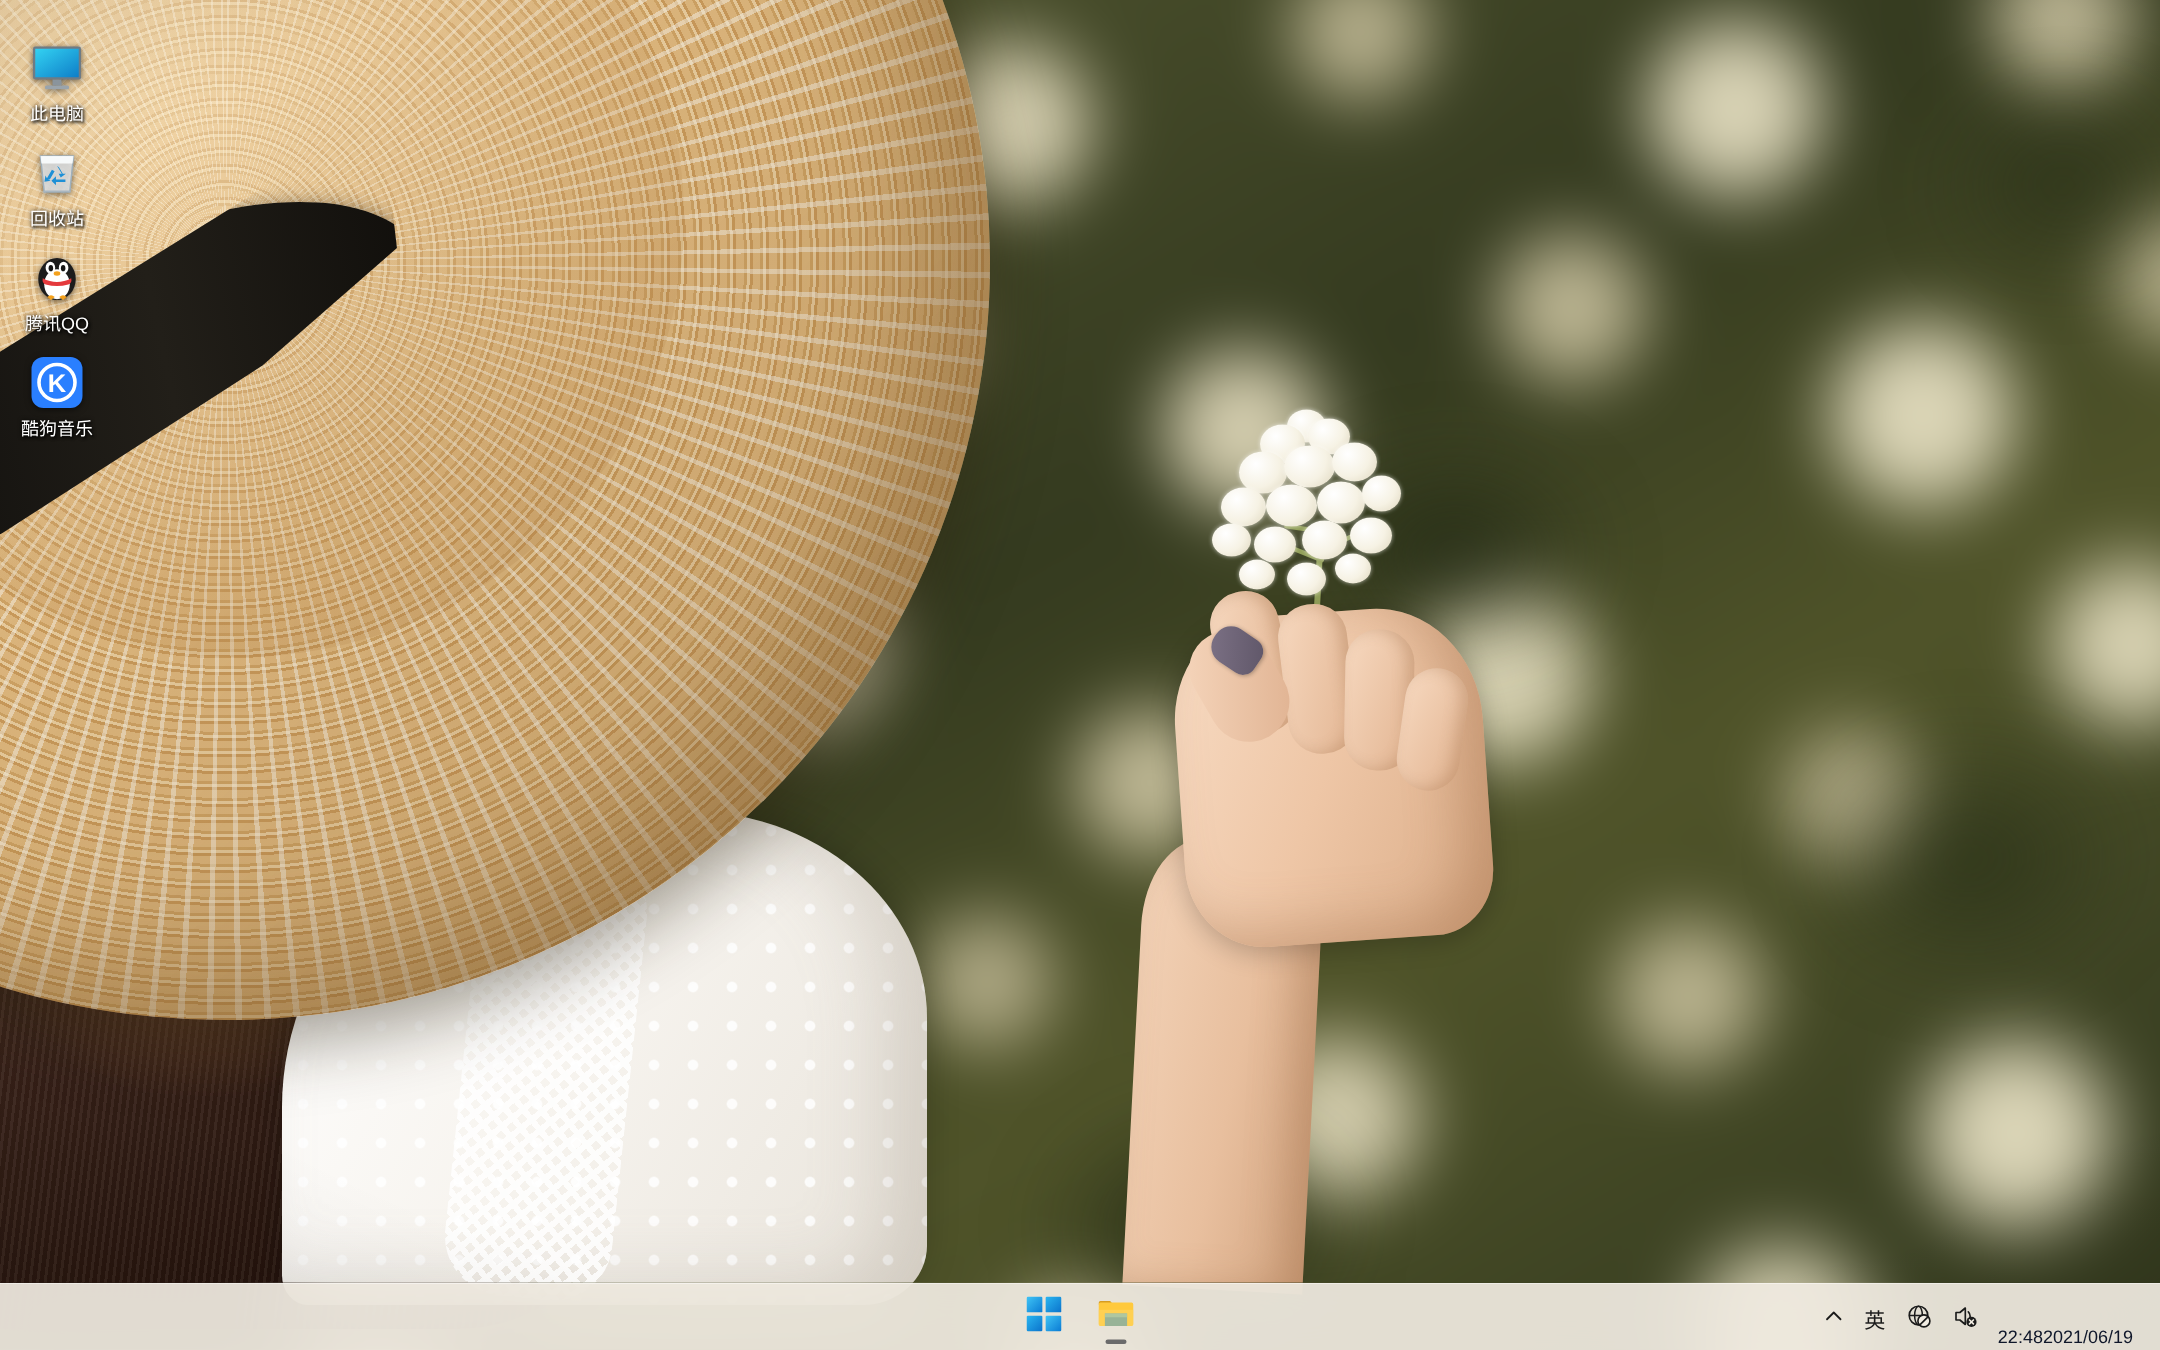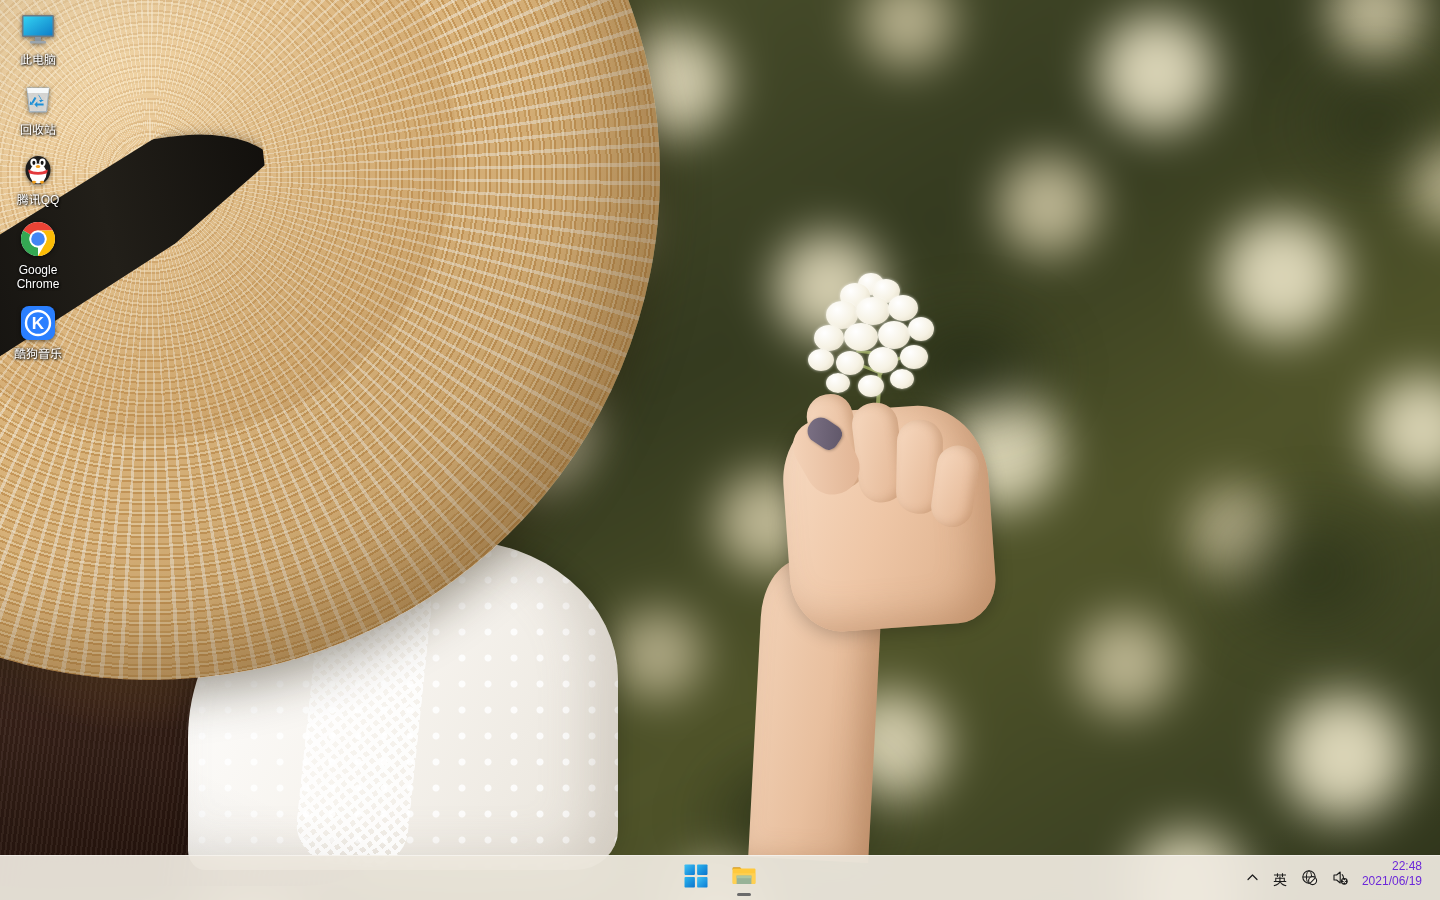--- a/index.html
+++ b/index.html
@@ -184,21 +184,21 @@
     border-radius:12px 12px 9px 9px; transform:rotate(-26deg);
     box-shadow:0 1px 3px rgba(0,0,0,.3);
   }
   
   .vignette {
     position:absolute; inset:0; pointer-events:none;
     background:radial-gradient(ellipse 110% 100% at 55% 45%, rgba(0,0,0,0) 55%, rgba(0,0,0,.22) 100%);
   }
 
   
-  #icon-grid { position:absolute; left:0; top:0; width:76px; padding-top:6px; }
+  #icon-grid { position:absolute; left:0; top:0; width:76px; padding-top:22px; }
   .desktop-icon {
     width:76px; height:auto; margin-bottom:5px;
     display:flex; flex-direction:column; align-items:center;
     cursor:default; padding:3px 0 4px;
   }
   .desktop-icon .glyph {
     width:40px; height:40px; display:flex; align-items:center; justify-content:center;
     filter:drop-shadow(0 1px 2px rgba(0,0,0,.55));
   }
   .desktop-icon .label {
@@ -232,23 +232,23 @@
   #tray {
     position:absolute; right:0; top:0; height:45px;
     display:flex; align-items:center; padding-right:8px; gap:0px;
   }
   .tray-item {
     height:40px; min-width:26px; padding:0 7px; border-radius:4px;
     display:flex; align-items:center; justify-content:center;
     font-size:14px; color:#1b1b1b; cursor:default;
   }
   #clock {
-    display:flex; flex-direction:column; align-items:flex-end; justify-content:flex-start;
+    display:flex; flex-direction:row; align-items:flex-end; justify-content:flex-end;
     height:40px; padding:0 10px 0 6px; border-radius:4px;
-    font-size:12px; line-height:15px; color:#6d28d9; cursor:default;
+    font-size:12px; line-height:15px; color:#0f172a; cursor:default;
   }
 </style>
 </head>
 <body>
 
 <div id="desktop">
 
   <div id="wallpaper">
     <div class="bg-base"></div>
     <div class="bg-dark-blobs"></div>
@@ -351,33 +351,20 @@
           <ellipse cx="22.1" cy="11.8" rx="1.5" ry="2.1" fill="#151515"></ellipse>
           <ellipse cx="18" cy="15.4" rx="2.2" ry="1.5" fill="#F4A11C"></ellipse>
           <path d="M8.5 18.5 q9.5 5 19 0 q0.6 3.4 -2 4.2 q-7.5 2 -15 0 q-2.6 -0.8 -2 -4.2z" fill="#E4393C"></path>
           <path d="M11.5 31 q2.5 -2.5 5 0 l-2.5 2 z" fill="#F4A11C"></path>
           <path d="M19.5 31 q2.5 -2.5 5 0 l-2.5 2 z" fill="#F4A11C"></path>
         </svg>
       </div>
       <div class="label">腾讯QQ</div>
     </div>
 
-    <div class="desktop-icon">
-      <div class="glyph">
-        <svg width="38" height="38" viewBox="0 0 38 38">
-          <circle cx="19" cy="19" r="17" fill="#FFFFFF"></circle>
-          <path d="M19 2 a17 17 0 0 1 14.72 8.5 L19 10.5 a8.5 8.5 0 0 0 -7.36 4.25 L4.28 10.5 A17 17 0 0 1 19 2z" fill="#EA4335"></path>
-          <path d="M33.72 10.5 A17 17 0 0 1 19 36 l7.36 -12.75 A8.5 8.5 0 0 0 19 10.5 z" fill="#FBBC05"></path>
-          <path d="M19 36 A17 17 0 0 1 4.28 10.5 l7.36 4.25 A8.5 8.5 0 0 0 19 27.5 z" fill="#34A853"></path>
-          <circle cx="19" cy="19" r="8.6" fill="#FFFFFF"></circle>
-          <circle cx="19" cy="19" r="6.8" fill="#4285F4"></circle>
-        </svg>
-      </div>
-      <div class="label">Google Chrome</div>
-    </div>
 
     <div class="desktop-icon">
       <div class="glyph">
         <svg width="38" height="38" viewBox="0 0 38 38">
           <rect x="2" y="2" width="34" height="34" rx="8" fill="#2A7FFF"></rect>
           <circle cx="19" cy="19" r="12" fill="none" stroke="#FFFFFF" stroke-width="2.4"></circle>
           <text x="19" y="25" font-family="Liberation Sans, sans-serif" font-size="17" font-weight="bold" fill="#FFFFFF" text-anchor="middle">K</text>
         </svg>
       </div>
       <div class="label">酷狗音乐</div>

